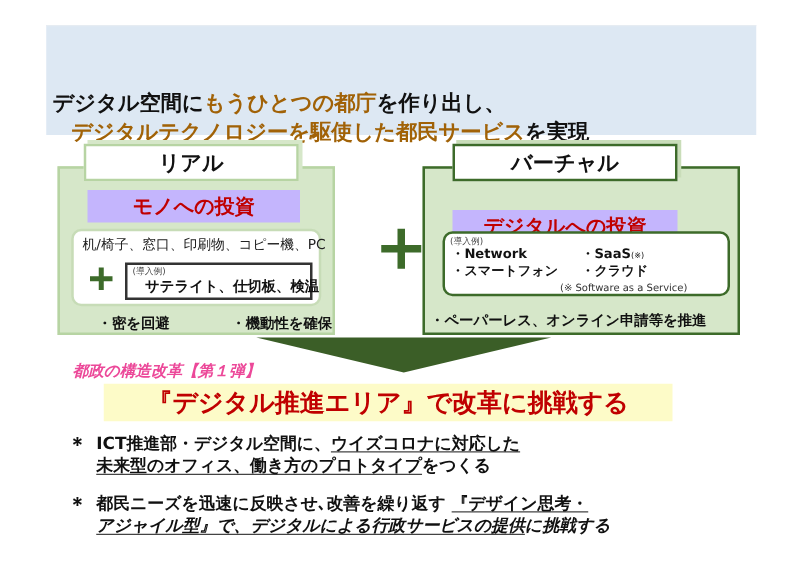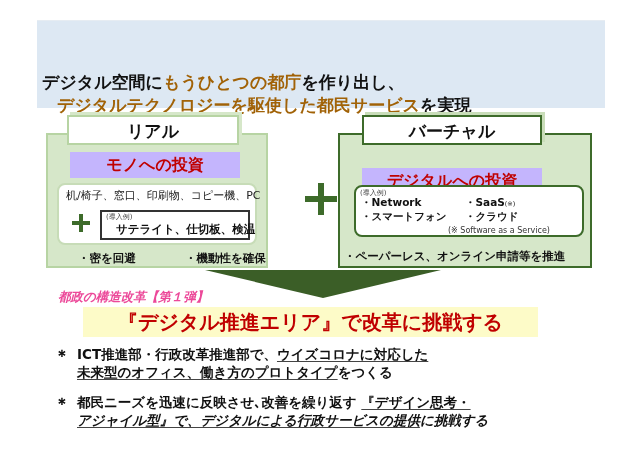--- a/index.html
+++ b/index.html
@@ -132,21 +132,21 @@
 <div class="v-note">(※ Software as a Service)</div>
 <div class="bottom-text virtual-bottom">・ペーパーレス、オンライン申請等を推進</div>
 
 <div class="arrow"></div>
 
 <div class="reform-label">都政の構造改革【第１弾】</div>
 <div class="reform-banner">『デジタル推進エリア』で改革に挑戦する</div>
 
 <div class="bullet-star" style="left:54px;top:346px;">＊</div>
 <div class="bl" style="left:77px;top:346px;">
-  <span>ICT推進部・行政改革推進部で、</span><span class="u">ウイズコロナに対応した</span>
+  <span>ICT推進部・デジタル空間に、</span><span class="u">ウイズコロナに対応した</span>
 </div>
 <div class="bl" style="left:77px;top:364px;">
   <span class="u">未来型のオフィス、働き方のプロトタイプ</span><span>をつくる</span>
 </div>
 
 <div class="bullet-star" style="left:54px;top:394px;">＊</div>
 <div class="bl" style="left:77px;top:394px;">
   <span>都民ニーズを迅速に反映させ､改善を繰り返す </span><span class="u">『デザイン思考・</span>
 </div>
 <div class="bl" style="left:77px;top:412px;font-style:italic;">

